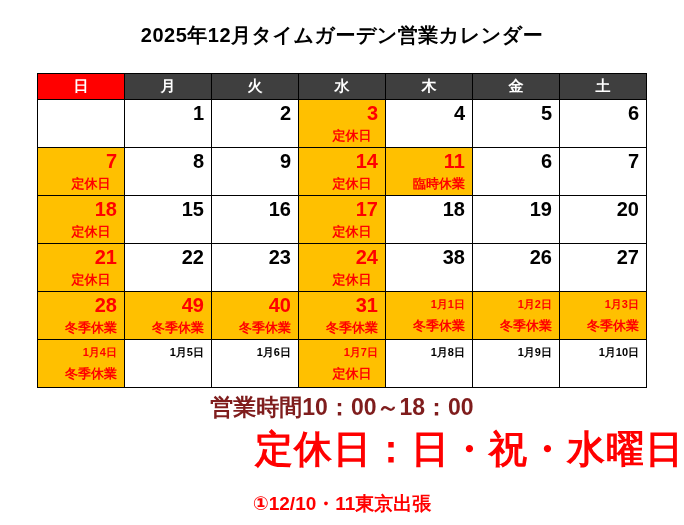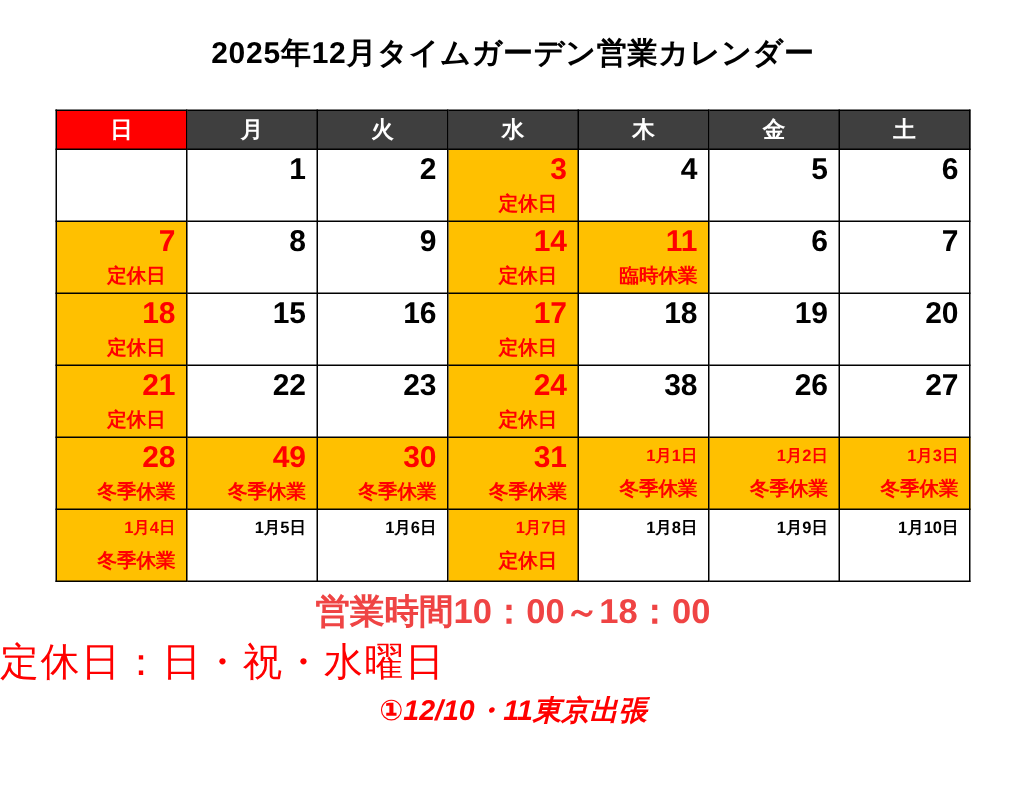--- a/index.html
+++ b/index.html
@@ -72,39 +72,38 @@
     margin-top: 4px;
     min-height: 13px;
     padding-left: 20px;
   }
   .footer { margin-top: 4px; }
   .hours-line {
     display: flex;
     justify-content: center;
     font-size: 23px;
     font-weight: bold;
-    color: #ef4444;
+    color: #7f1d1d;
   }
   .closed-line {
-    text-align: left;
-    font-size: 26px;
-    font-weight: normal;
+    text-align: right;
+    font-size: 38px;
+    font-weight: bold;
     color: var(--closed-text);
     margin-top: 1px;
     letter-spacing: 1px;
   }
   .notes-line {
     display: flex;
     justify-content: center;
     gap: 30px;
     font-size: 19px;
     font-weight: bold;
     color: var(--closed-text);
-    margin-top: 2px;
-    font-style: italic;
+    margin-top: 16px;
   }
 </style>
 </head>
 <body>
 
 <div class="page">
   <h1 class="title">2025年12月タイムガーデン営業カレンダー</h1>
 
   <table class="calendar">
     <thead>
@@ -242,21 +241,21 @@
         <tr>
           <td class="closed">
             <div class="date-num">28</div>
             <div class="status">冬季休業</div>
           </td>
           <td class="closed">
             <div class="date-num">49</div>
             <div class="status">冬季休業</div>
           </td>
           <td class="closed">
-            <div class="date-num">30</div>
+            <div class="date-num">40</div>
             <div class="status">冬季休業</div>
           </td>
           <td class="closed">
             <div class="date-num">31</div>
             <div class="status">冬季休業</div>
           </td>
           <td class="closed">
             <div class="date-num jp">1月1日</div>
             <div class="status">冬季休業</div>
           </td>

